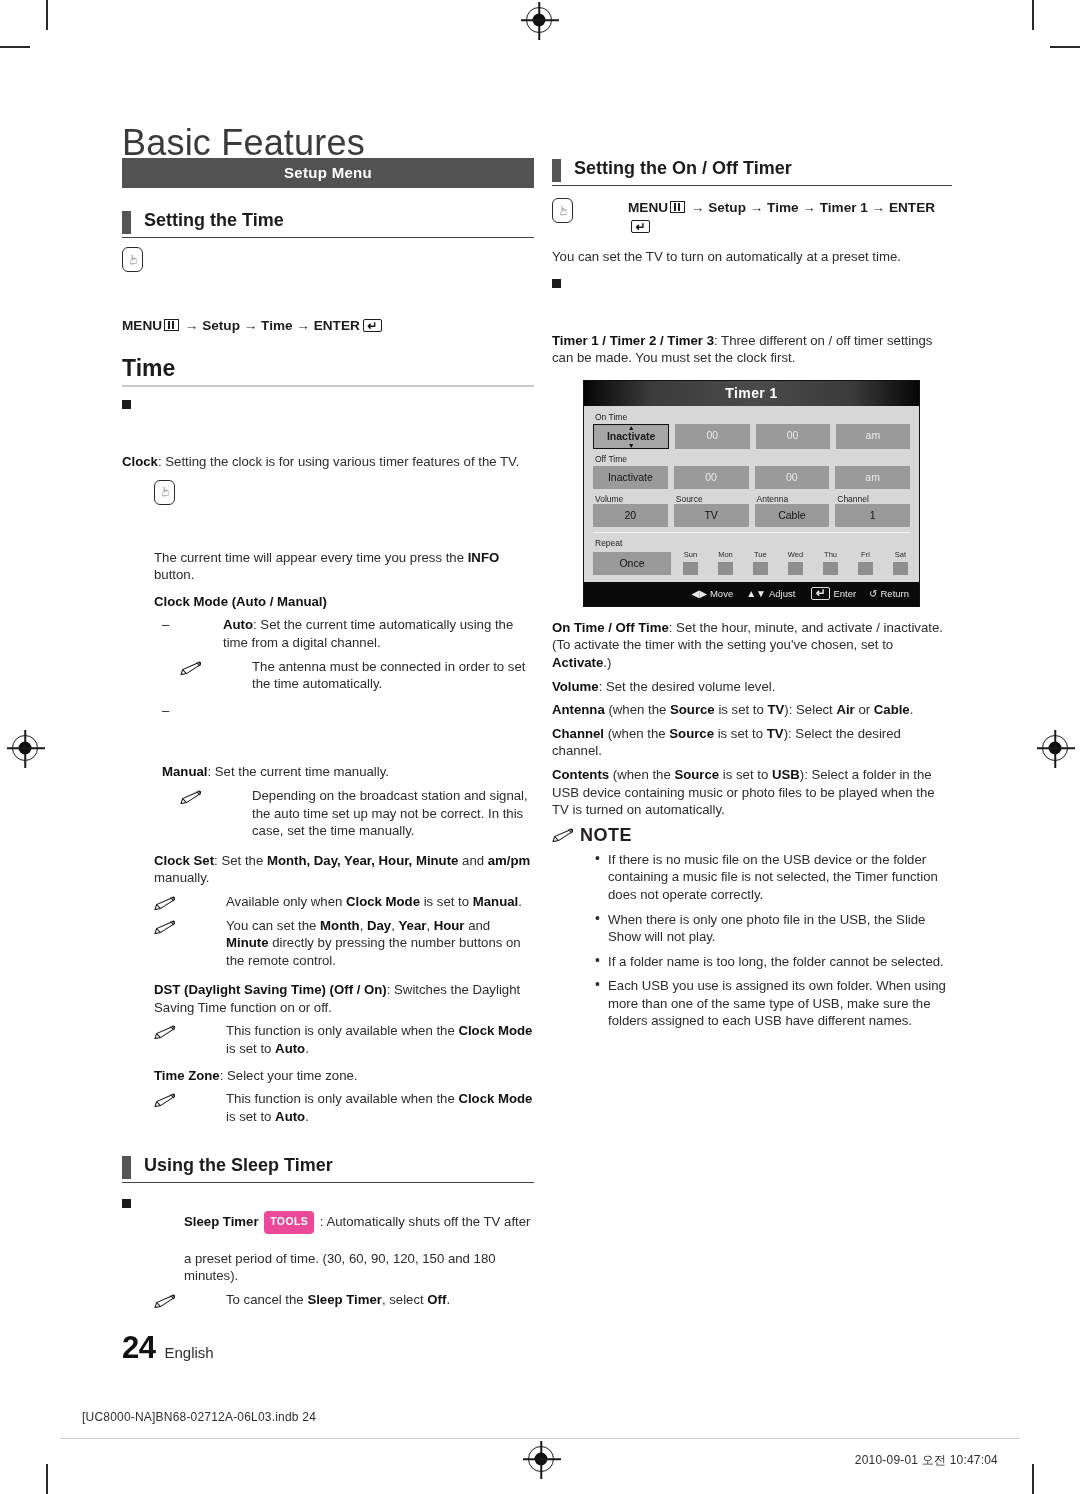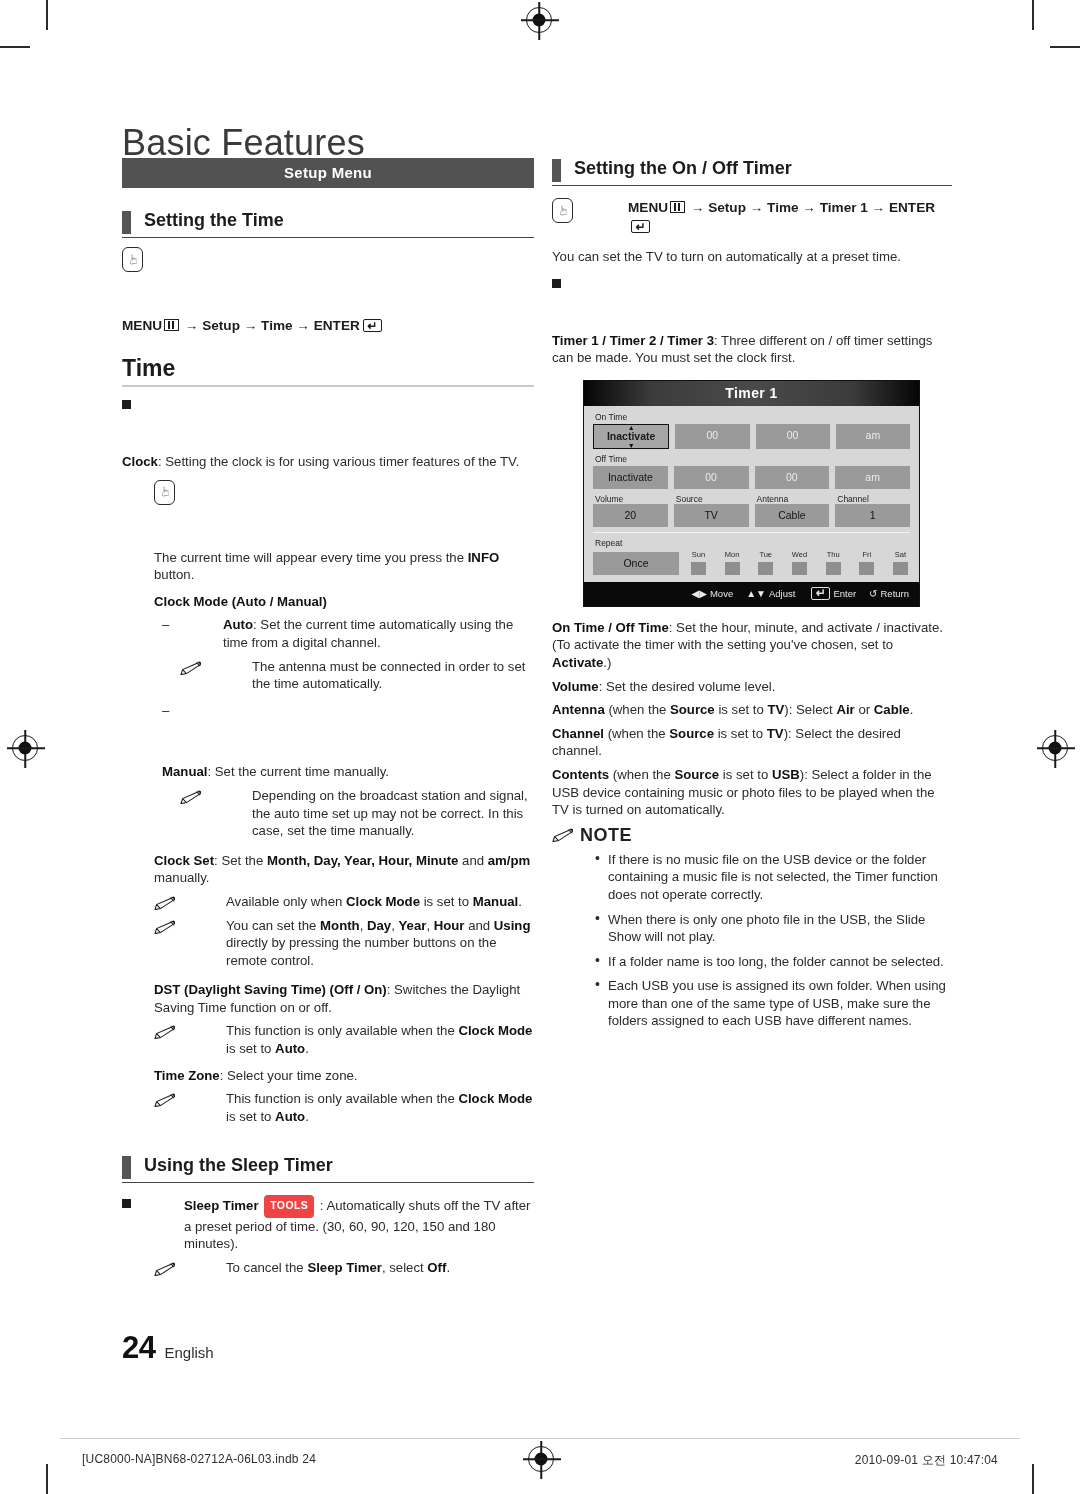--- a/index.html
+++ b/index.html
@@ -112,23 +112,23 @@
     vertical-align:-2px; margin-left:3px;
   }
   .glyph-enter::before {
     content:""; position:absolute; inset:0; border:1.6px solid #1c1c1c; border-radius:2px;
   }
   .glyph-enter::after {
     content:"↵"; position:absolute; left:50%; top:50%; transform:translate(-50%,-54%);
     font-size:12px; line-height:1; color:#1c1c1c; font-weight:bold;
   }
   .tools-badge {
-    display:inline-block; background:#ef4444; color:#fff; border-radius:4px;
+    display:inline-block; background:#ec4899; color:#fff; border-radius:4px;
     font-size:10.5px; font-weight:bold; padding:2px 6px 2.5px; letter-spacing:0.4px;
-    vertical-align:1px; margin:0 2px;
+    vertical-align:1px; margin:16px 2px;
   }
 
   .indent1 { margin-left:32px; }
   .mt6 { margin-top:6px; } .mt9{margin-top:9px;flex-direction:column;} .mt12{margin-top:12px;}
 
   
   .osd {
     width:337px; margin:13px 0 0 31px;
     border:1px solid #111; background:#d8d8d8;
     font-family:"Liberation Sans", sans-serif;
@@ -154,21 +154,21 @@
     font-size:7px; line-height:7px; color:#111;
   }
   .osd-cell.sel::after {
     content:"▼"; position:absolute; left:50%; bottom:-1px; transform:translateX(-50%);
     font-size:7px; line-height:7px; color:#111;
   }
   .osd-labels { display:flex; gap:6px; }
   .osd-labels > span { flex:1 1 0; font-size:8.5px; color:#1b1b1b; padding-left:2px; }
   .osd-sep { height:1px; background:#f2f2f2; margin:4px 0 5px; }
   .repeat-wrap { display:flex; align-items:flex-end; }
-  .repeat-box { width:86px; }
+  .repeat-box { width:78px; }
   .repeat-box .osd-cell { color:#111; background:#9a9a9a; }
   .days { display:flex; flex:1 1 auto; justify-content:space-between; padding:0 2px 0 12px; }
   .day { text-align:center; }
   .day .dn { font-size:7.5px; color:#2a2a2a; margin-bottom:3px; }
   .day .dbox { width:15px; height:13px; background:#8f8f8f; margin:0 auto; }
   .osd-foot {
     background:#0a0a0a; color:#e8e8e8; font-size:9.5px;
     display:flex; justify-content:flex-end; align-items:center; gap:13px;
     padding:5px 10px 6px; margin-top:7px;
   }
@@ -190,21 +190,21 @@
   
   .pg {
     position:absolute; left:122px; top:1330px;
     display:flex; align-items:baseline; gap:9px;
   }
   .pg .num { font-size:31px; font-weight:bold; color:#111; letter-spacing:-0.5px; }
   .pg .lang { font-size:15px; color:#2e2e2e; }
 
   .foot-rule { position:absolute; left:60px; right:60px; top:1438px; height:1px; background:#cfcfcf; }
   .foot-left {
-    position:absolute; left:82px; top:1452px;
+    position:absolute; left:82px; top:1410px;
     font-size:12px; color:#2e2e2e; letter-spacing:0.2px;
     font-family:"Liberation Sans", sans-serif;
   }
   .foot-right {
     position:absolute; right:82px; top:1452px;
     font-size:12px; color:#2e2e2e; letter-spacing:0.2px;
   }
   .foot-reg { position:absolute; left:528px; top:1446px; }
 </style>
 </head>
@@ -308,21 +308,21 @@
 
     <div class="row mt6" style="margin-left:32px;">
       <span class="ico-pencil">
           <svg width="21" height="14" viewBox="0 0 21 14">
             <path d="M19.5 1.2 L21 3.2 L6.5 12.6 L1 13.6 L2.6 8.6 Z" fill="none" stroke="#222" stroke-width="1.1"></path>
             <path d="M2.6 8.6 L6.5 12.6" stroke="#222" stroke-width="1.1"></path>
             <path d="M16.5 1.6 L20.2 5.2" stroke="#222" stroke-width="1.1"></path>
             <path d="M17.6 0.8 L20.8 1.0 L21 4.2 Z" fill="#222"></path>
           </svg>
         </span>
-      <span class="body p"><span>You can set the </span><b>Month</b><span>, </span><b>Day</b><span>, </span><b>Year</b><span>, </span><b>Hour</b><span> and </span><b>Using</b><span> directly by pressing the number buttons on the remote control.</span></span>
+      <span class="body p"><span>You can set the </span><b>Month</b><span>, </span><b>Day</b><span>, </span><b>Year</b><span>, </span><b>Hour</b><span> and </span><b>Minute</b><span> directly by pressing the number buttons on the remote control.</span></span>
     </div>
 
     <div class="p mt12" style="margin-left:32px;"><b>DST (Daylight Saving Time) (Off / On)</b><span>: Switches the Daylight Saving Time function on or off.</span></div>
     <div class="row mt6" style="margin-left:32px;">
       <span class="ico-pencil">
           <svg width="21" height="14" viewBox="0 0 21 14">
             <path d="M19.5 1.2 L21 3.2 L6.5 12.6 L1 13.6 L2.6 8.6 Z" fill="none" stroke="#222" stroke-width="1.1"></path>
             <path d="M2.6 8.6 L6.5 12.6" stroke="#222" stroke-width="1.1"></path>
             <path d="M16.5 1.6 L20.2 5.2" stroke="#222" stroke-width="1.1"></path>
             <path d="M17.6 0.8 L20.8 1.0 L21 4.2 Z" fill="#222"></path>

